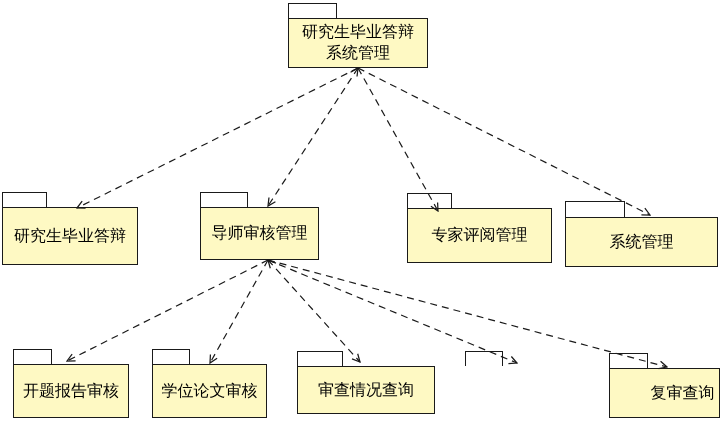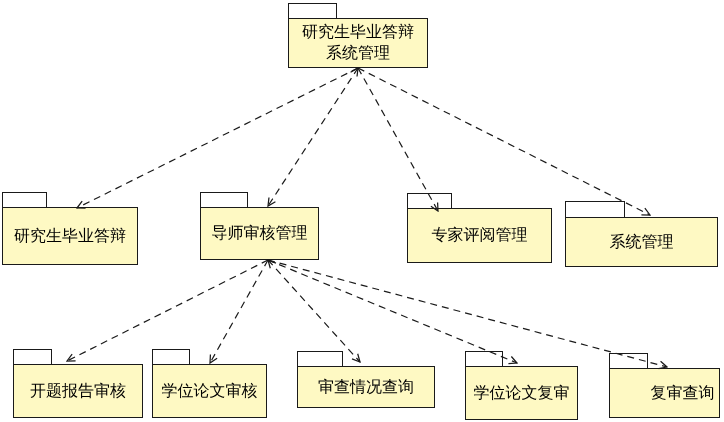--- a/index.html
+++ b/index.html
@@ -99,44 +99,41 @@
 
   <div class="pkg" style="left:565px; top:201px;">
     <div class="tab" style="width:60px; height:16px;"></div>
     <div class="pkgbody" style="width:153px; height:50px;">
       <span>系统管理</span>
     </div>
   </div>
 
   <div class="pkg" style="left:13px; top:349px;">
     <div class="tab" style="width:39px;"></div>
-    <div class="pkgbody" style="width:130px; height:54px;">
+    <div class="pkgbody" style="width:116px; height:54px;">
       <span>开题报告审核</span>
     </div>
   </div>
 
   <div class="pkg" style="left:152px; top:349px;">
     <div class="tab" style="width:38px;"></div>
     <div class="pkgbody" style="width:115px; height:54px;">
       <span>学位论文审核</span>
     </div>
   </div>
 
   <div class="pkg" style="left:297px; top:351px;">
     <div class="tab" style="width:46px;"></div>
-    <div class="pkgbody" style="width:138px; height:42px;font-family:Liberation Serif, serif;">
+    <div class="pkgbody" style="width:138px; height:48px;font-family:Liberation Serif, serif;">
       <span>审查情况查询</span>
     </div>
   </div>
 
   <div class="pkg" style="left:465px; top:351px;">
     <div class="tab" style="width:38px;"></div>
-    <div class="pkgbody" style="width:113px; height:54px;">
-      <span>学位论文复审</span>
-    </div>
   </div>
 
   <div class="pkg" style="left:609px; top:353px;">
     <div class="tab" style="width:39px;"></div>
     <div class="pkgbody" style="width:111px; height:50px;padding-left:36px;">
       <span>复审查询</span>
     </div>
   </div>
 
 </div>

